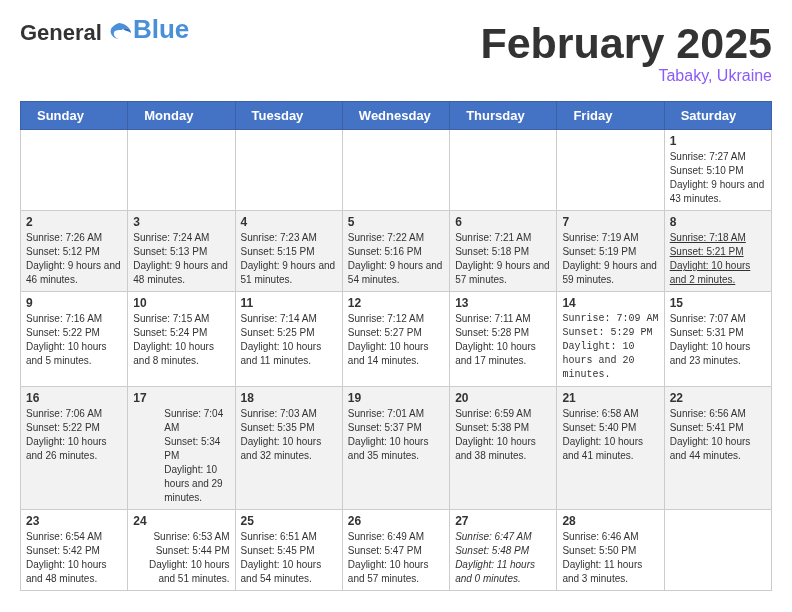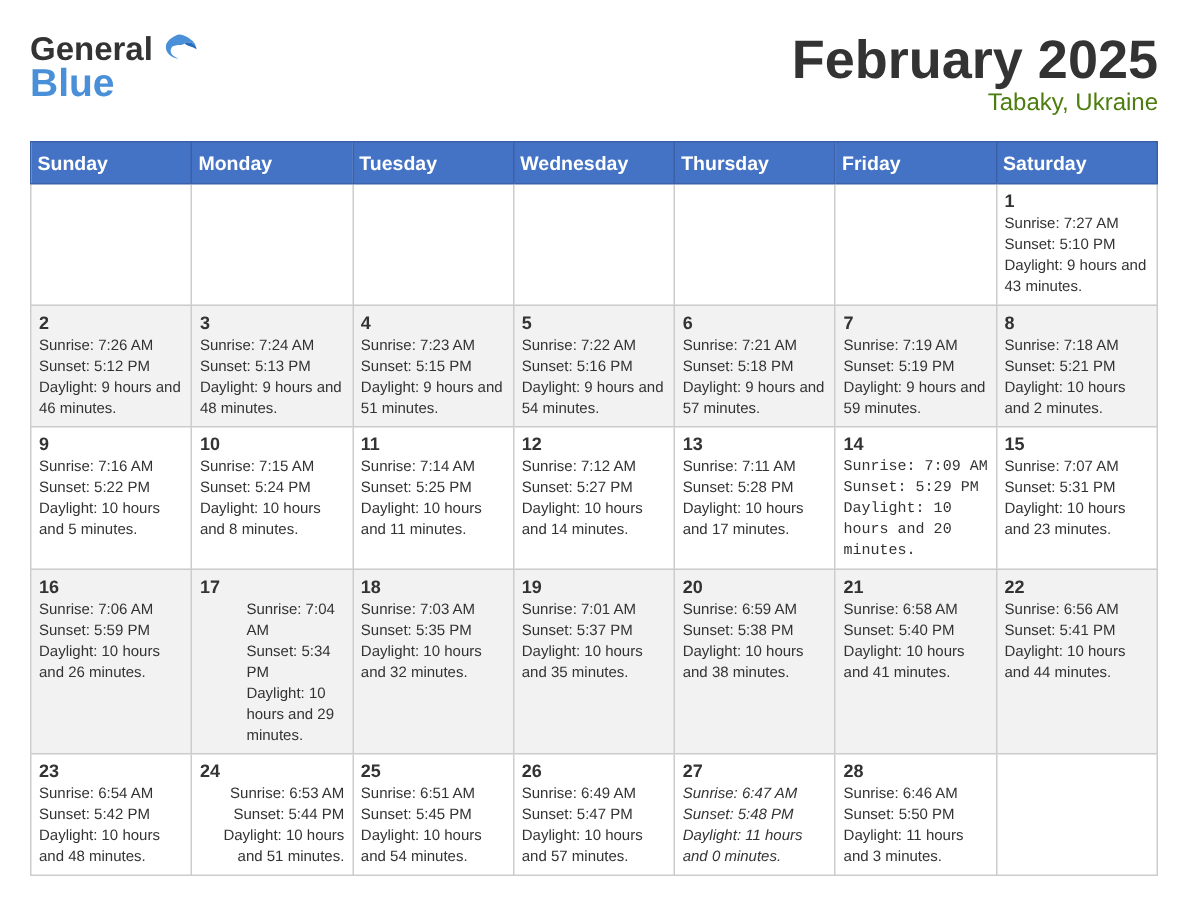--- a/index.html
+++ b/index.html
@@ -17,41 +17,41 @@
       margin-bottom: 16px;
     }
     .logo {
       display: flex;
       align-items: center;
     }
     .title-block {
       text-align: right;
     }
     .title-block h1 {
-      font-size: 36px;
+      font-size: 43px;
       font-weight: bold;
       color: #333;
       line-height: 1.1;
     }
     .title-block h2 {
       font-size: 16px;
       font-weight: normal;
-      color: #4d7c0f;
+      color: #8b5cf6;
     }
     .calendar {
       width: 100%;
       border-collapse: collapse;
       border: 1px solid #ccc;
     }
     .calendar th {
       background-color: #4472C4;
       color: #fff;
       font-size: 13px;
       font-weight: bold;
-      padding: 6px 4px;
+      padding: 6px 16px;
       text-align: left;
       border: 1px solid #3a60a8;
     }
     .calendar td {
       vertical-align: top;
       border: 1px solid #ccc;
       padding: 4px 5px;
       width: calc(100% / 7);
       min-height: 80px;
       height: 80px;
@@ -75,21 +75,21 @@
     }
     .empty-cell {
       background: #fff;
     }
   </style>
 </head>
 <body>
 
 <div class="header">
   <div class="logo">
-    <div style="display:flex; flex-direction:column; align-items:flex-start;">
+    <div style="display:flex; align-items:flex-start;">
       <div style="display:flex; align-items:center;">
         <span style="font-size:22px;font-weight:bold;color:#333;">General</span>
         <svg width="28" height="24" viewBox="0 0 28 24" style="margin-left:3px;">
           <path d="M14 2 C18 2 26 6 26 12 C26 8 20 6 18 8 C16 10 14 8 10 10 C8 12 8 16 14 18 C10 18 4 14 6 8 C8 4 14 2 14 2 Z" fill="#4a90d9"></path>
           <path d="M18 8 C20 6 26 8 26 12 C24 10 20 10 18 8 Z" fill="#2a6abf"></path>
         </svg>
       </div>
       <span style="font-size:26px;font-weight:bold;color:#4a90d9;margin-top:-6px;">Blue</span>
     </div>
   </div>
@@ -158,21 +158,21 @@
 Daylight: 9 hours and 57 minutes.</div>
         </td>
         <td>
           <span class="day-num">7</span>
           <div class="day-info" style="white-space: pre-line;">Sunrise: 7:19 AM
 Sunset: 5:19 PM
 Daylight: 9 hours and 59 minutes.</div>
         </td>
         <td>
           <span class="day-num">8</span>
-          <div class="day-info" style="white-space: pre-line;">Sunrise: 7:18 AM
+          <div class="day-info" style="white-space: pre-line; text-decoration: underline;">Sunrise: 7:18 AM
 Sunset: 5:21 PM
 Daylight: 10 hours and 2 minutes.</div>
         </td>
       </tr>
       <tr>
         <td>
           <span class="day-num">9</span>
           <div class="day-info" style="white-space: pre-line;">Sunrise: 7:16 AM
 Sunset: 5:22 PM
 Daylight: 10 hours and 5 minutes.</div>
@@ -211,21 +211,21 @@
           <span class="day-num">15</span>
           <div class="day-info" style="white-space: pre-line;">Sunrise: 7:07 AM
 Sunset: 5:31 PM
 Daylight: 10 hours and 23 minutes.</div>
         </td>
       </tr>
       <tr>
         <td>
           <span class="day-num">16</span>
           <div class="day-info" style="white-space: pre-line;">Sunrise: 7:06 AM
-Sunset: 5:59 PM
+Sunset: 5:22 PM
 Daylight: 10 hours and 26 minutes.</div>
         </td>
         <td>
           <span class="day-num">17</span>
           <div class="day-info" style="white-space: pre-line; margin-left: 31px;">Sunrise: 7:04 AM
 Sunset: 5:34 PM
 Daylight: 10 hours and 29 minutes.</div>
         </td>
         <td>
           <span class="day-num">18</span>

